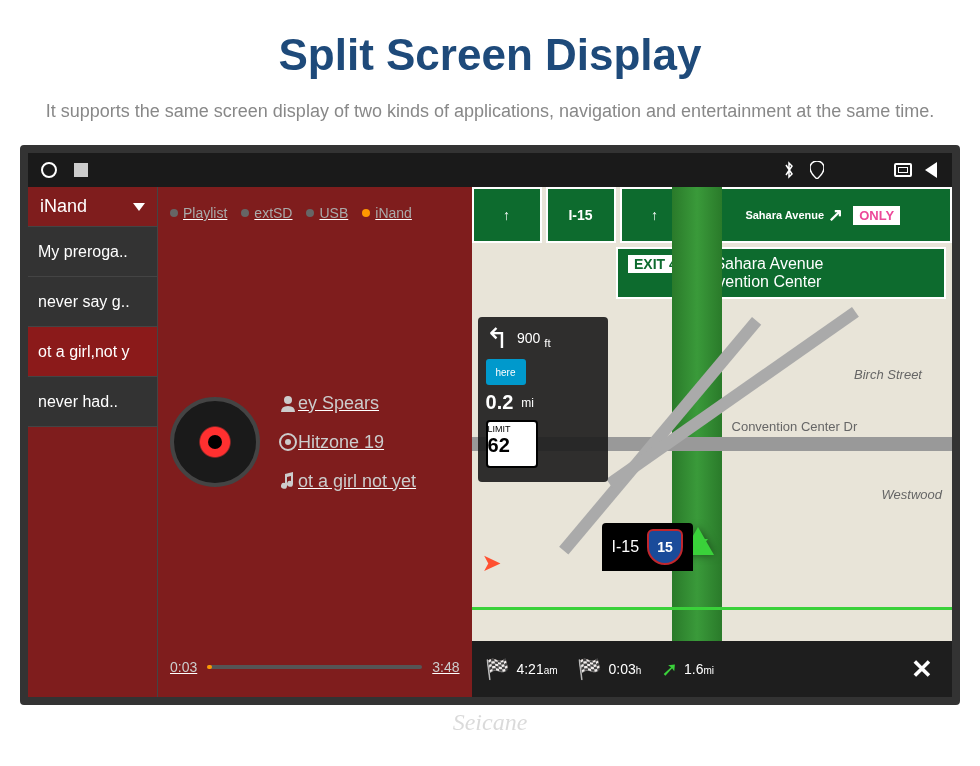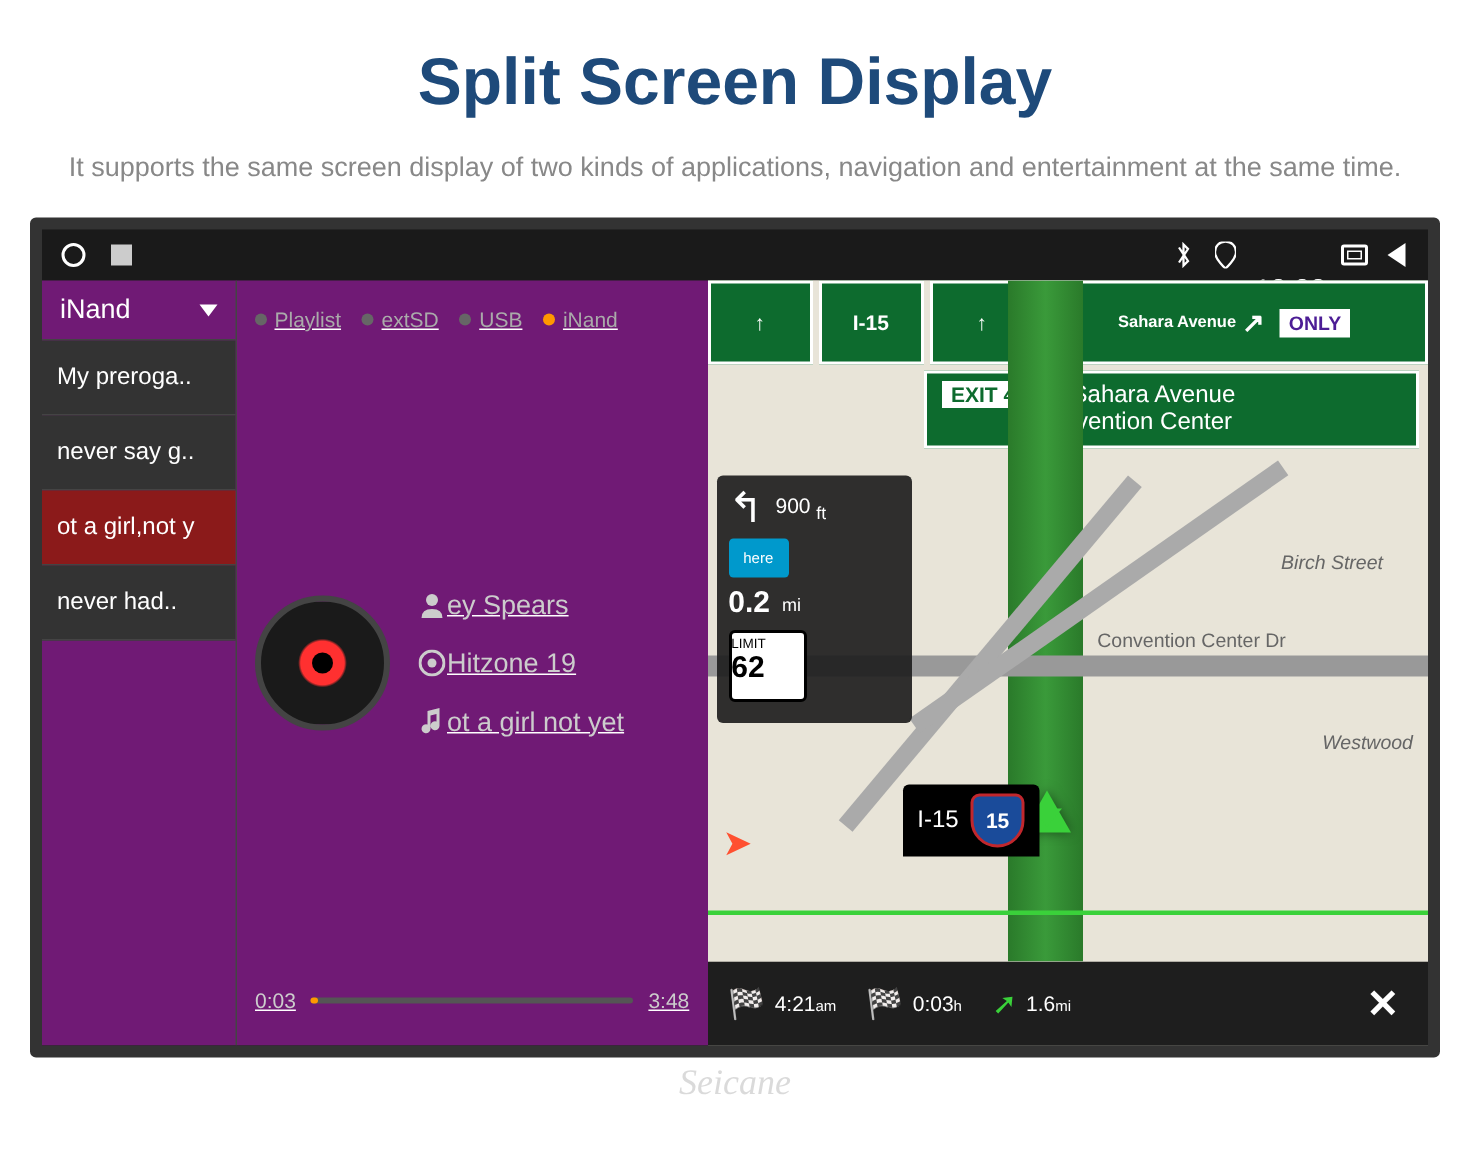--- a/index.html
+++ b/index.html
@@ -53,21 +53,21 @@
     .circle-outline { width: 16px; height: 16px; border: 2px solid #fff; border-radius: 50%; }
     .square-icon { width: 14px; height: 14px; background: #ccc; }
     .rect-icon { width: 18px; height: 14px; border: 2px solid #fff; border-radius: 2px; position: relative; }
     .rect-icon::after { content:''; position:absolute; inset: 2px; border: 1px solid #fff; }
     .triangle-left { width: 0; height: 0; border-top: 8px solid transparent; border-bottom: 8px solid transparent; border-right: 12px solid #fff; }
     .split-container { flex: 1; display: flex; }
     
     
     .media-pane {
       width: 48%;
-      background: #701a75;
+      background: #7f1d1d;
       display: flex;
       flex-direction: row;
       color: #fff;
     }
     .media-top { display: flex; flex: 1; overflow: hidden; }
     .playlist-col {
       width: 130px;
       display: flex;
       flex-direction: column;
       border-right: 1px solid #444;
@@ -188,21 +188,21 @@
       border: 2px solid #fff;
       flex: 1;
       display: flex;
       align-items: center;
       justify-content: center;
       color: #fff;
       font-size: 14px;
       font-weight: bold;
     }
     .hwy-sign.narrow { flex: 0 0 70px; }
-    .only-box { background: #fff; color: #4c1d95; padding: 2px 6px; font-size: 13px; margin-left: 6px; }
+    .only-box { background: #fff; color: #ec4899; padding: 2px 6px; font-size: 13px; margin-left: 6px; }
     .exit-banner {
       position: absolute;
       top: 60px;
       right: 6px;
       width: 330px;
       background: #0d6b2e;
       color: #fff;
       border: 2px solid #fff;
       padding: 6px 10px;
       font-size: 16px;

